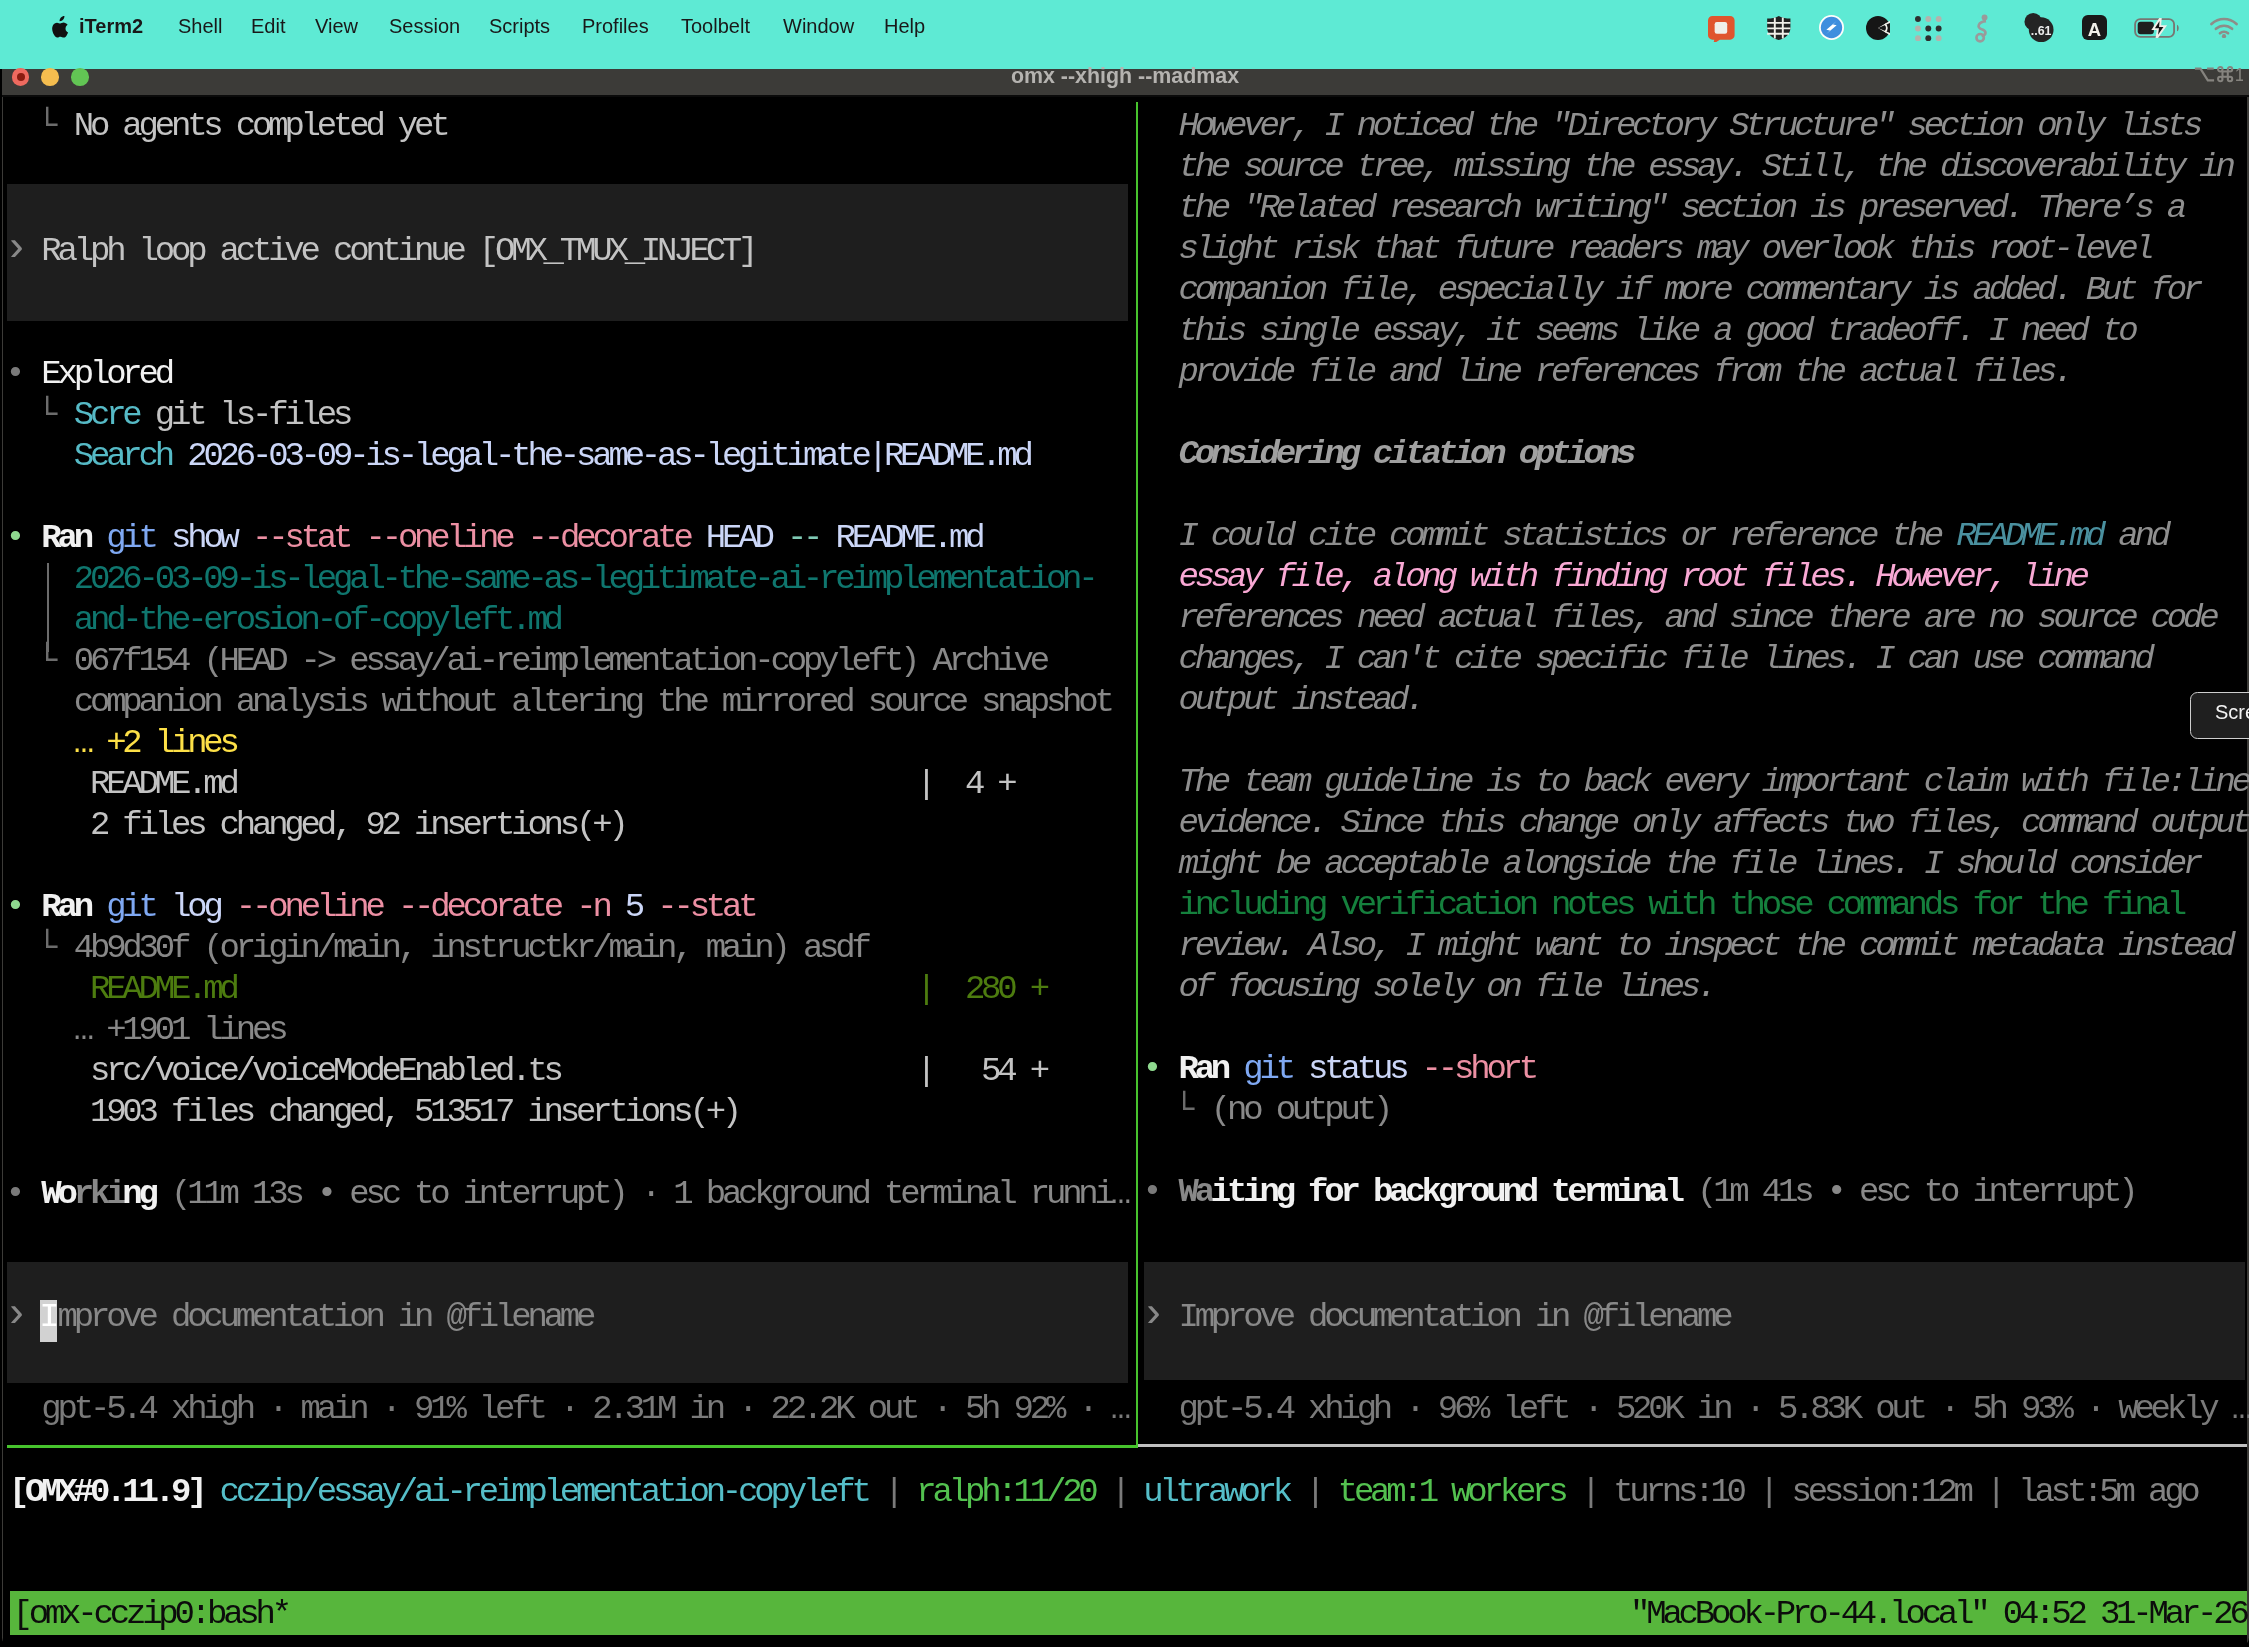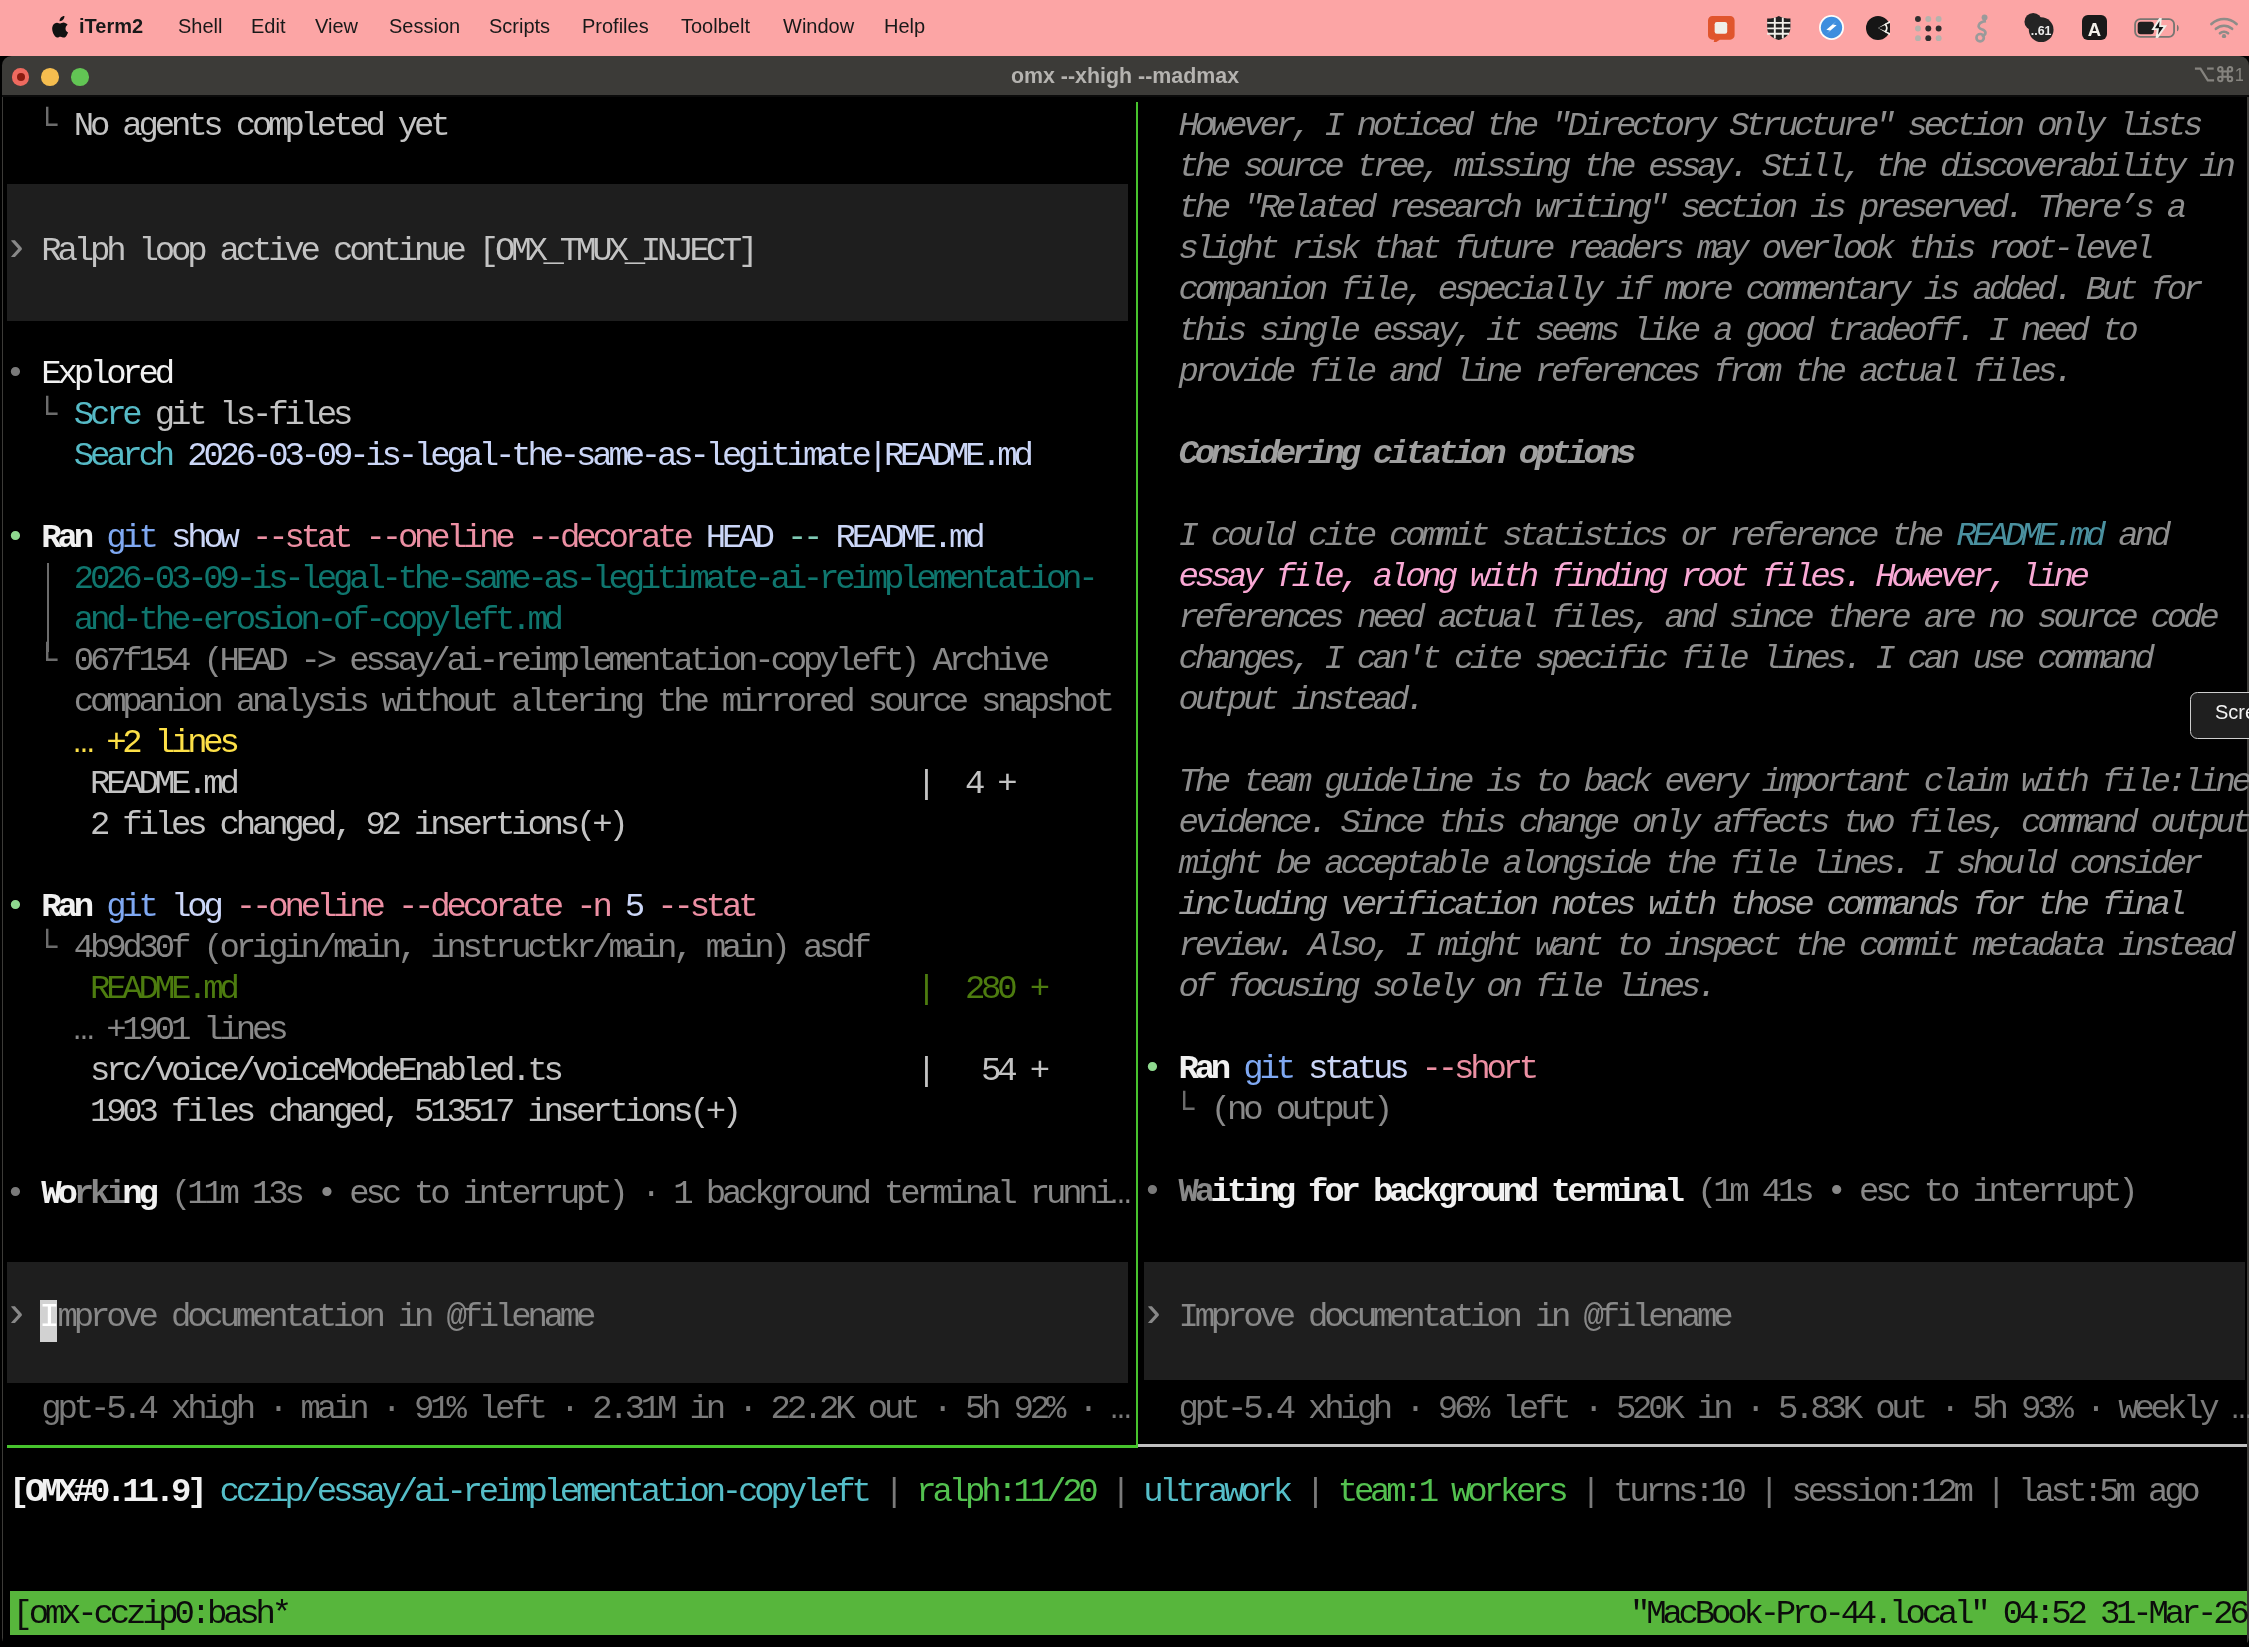--- a/index.html
+++ b/index.html
@@ -1,17 +1,17 @@
 <!DOCTYPE html>
 <html style="font-size:11.8px"><head><meta charset="utf-8">
 <style>
 *{margin:0;padding:0;box-sizing:border-box}
 html,body{width:2250px;height:1648px;background:#000;overflow:hidden;position:relative}
 .abs{position:absolute}
-#menubar{position:absolute;left:0;top:0;width:2250px;height:56px;background:#fca5a5;font-family:"Liberation Sans",sans-serif;font-size:20px;color:#191919}
+#menubar{position:absolute;left:0;top:0;width:2250px;height:69px;background:#5eead4;font-family:"Liberation Sans",sans-serif;font-size:20px;color:#191919}
 #menubar .mi{position:absolute;top:0;height:54px;line-height:53px;white-space:nowrap}
 .term{font-family:"Liberation Mono",monospace;font-size:34px;letter-spacing:-4.2px;line-height:41px;white-space:pre;color:#c3c3c3;position:absolute;margin:0}
 .sans{font-family:"Liberation Sans",sans-serif;position:absolute}
 .pr{font-size:42px;letter-spacing:-9px;position:relative;left:-5.2px}
 .blt{position:relative;left:-3.7px}
 #menubar svg,#menubar div svg{display:block}
 </style></head>
 <body>
 
 <div class="abs" style="left:1.5px;top:56px;width:2247px;height:1591px;background:#3c3b38;border-radius:9.6px"></div>
@@ -185,21 +185,21 @@
 
   <span style="color:#8f8f8f;font-style:italic">I could cite commit statistics or reference the </span><span style="color:#4a909f;font-style:italic">README.md</span><span style="color:#8f8f8f;font-style:italic"> and</span>
   <span style="color:#f9a8d4;font-style:italic">essay file, along with finding root files. However, line</span>
   <span style="color:#8f8f8f;font-style:italic">references need actual files, and since there are no source code</span>
   <span style="color:#8f8f8f;font-style:italic">changes, I can't cite specific file lines. I can use command</span>
   <span style="color:#8f8f8f;font-style:italic">output instead.</span>
 
   <span style="color:#8f8f8f;font-style:italic">The team guideline is to back every important claim with file:line</span>
   <span style="color:#8f8f8f;font-style:italic">evidence. Since this change only affects two files, command output</span>
   <span style="color:#8f8f8f;font-style:italic">might be acceptable alongside the file lines. I should consider</span>
-  <span style="color:#a3a3a3;font-style:italic">including verification notes with those commands for the final</span>
+  <span style="color:#15803d;">including verification notes with those commands for the final</span>
   <span style="color:#8f8f8f;font-style:italic">review. Also, I might want to inspect the commit metadata instead</span>
   <span style="color:#8f8f8f;font-style:italic">of focusing solely on file lines.</span>
 
 <span class="blt" style="color:#8fd98f">• </span><span style="color:#f1f1f1;font-weight:bold">Ran</span> <span style="color:#7fa8f2">git</span> <span style="color:#cbd6f7">status</span> <span style="color:#ec8fa3">--short</span>
   <span style="color:#6c6c6c;position:relative;left:-4.4px">└ </span><span style="color:#888888">(no output)</span>
 
 <span class="blt" style="color:#7a7a7a">• </span><span style="color:#888888;font-weight:bold">Wa</span><span style="color:#f1f1f1;font-weight:bold">iting for background terminal</span><span style="color:#888888"> (1m 41s • esc to interrupt)</span></pre>
 
 <div class="abs" style="left:47px;top:563px;width:2.2px;height:89px;background:#6c6c6c"></div>
 

